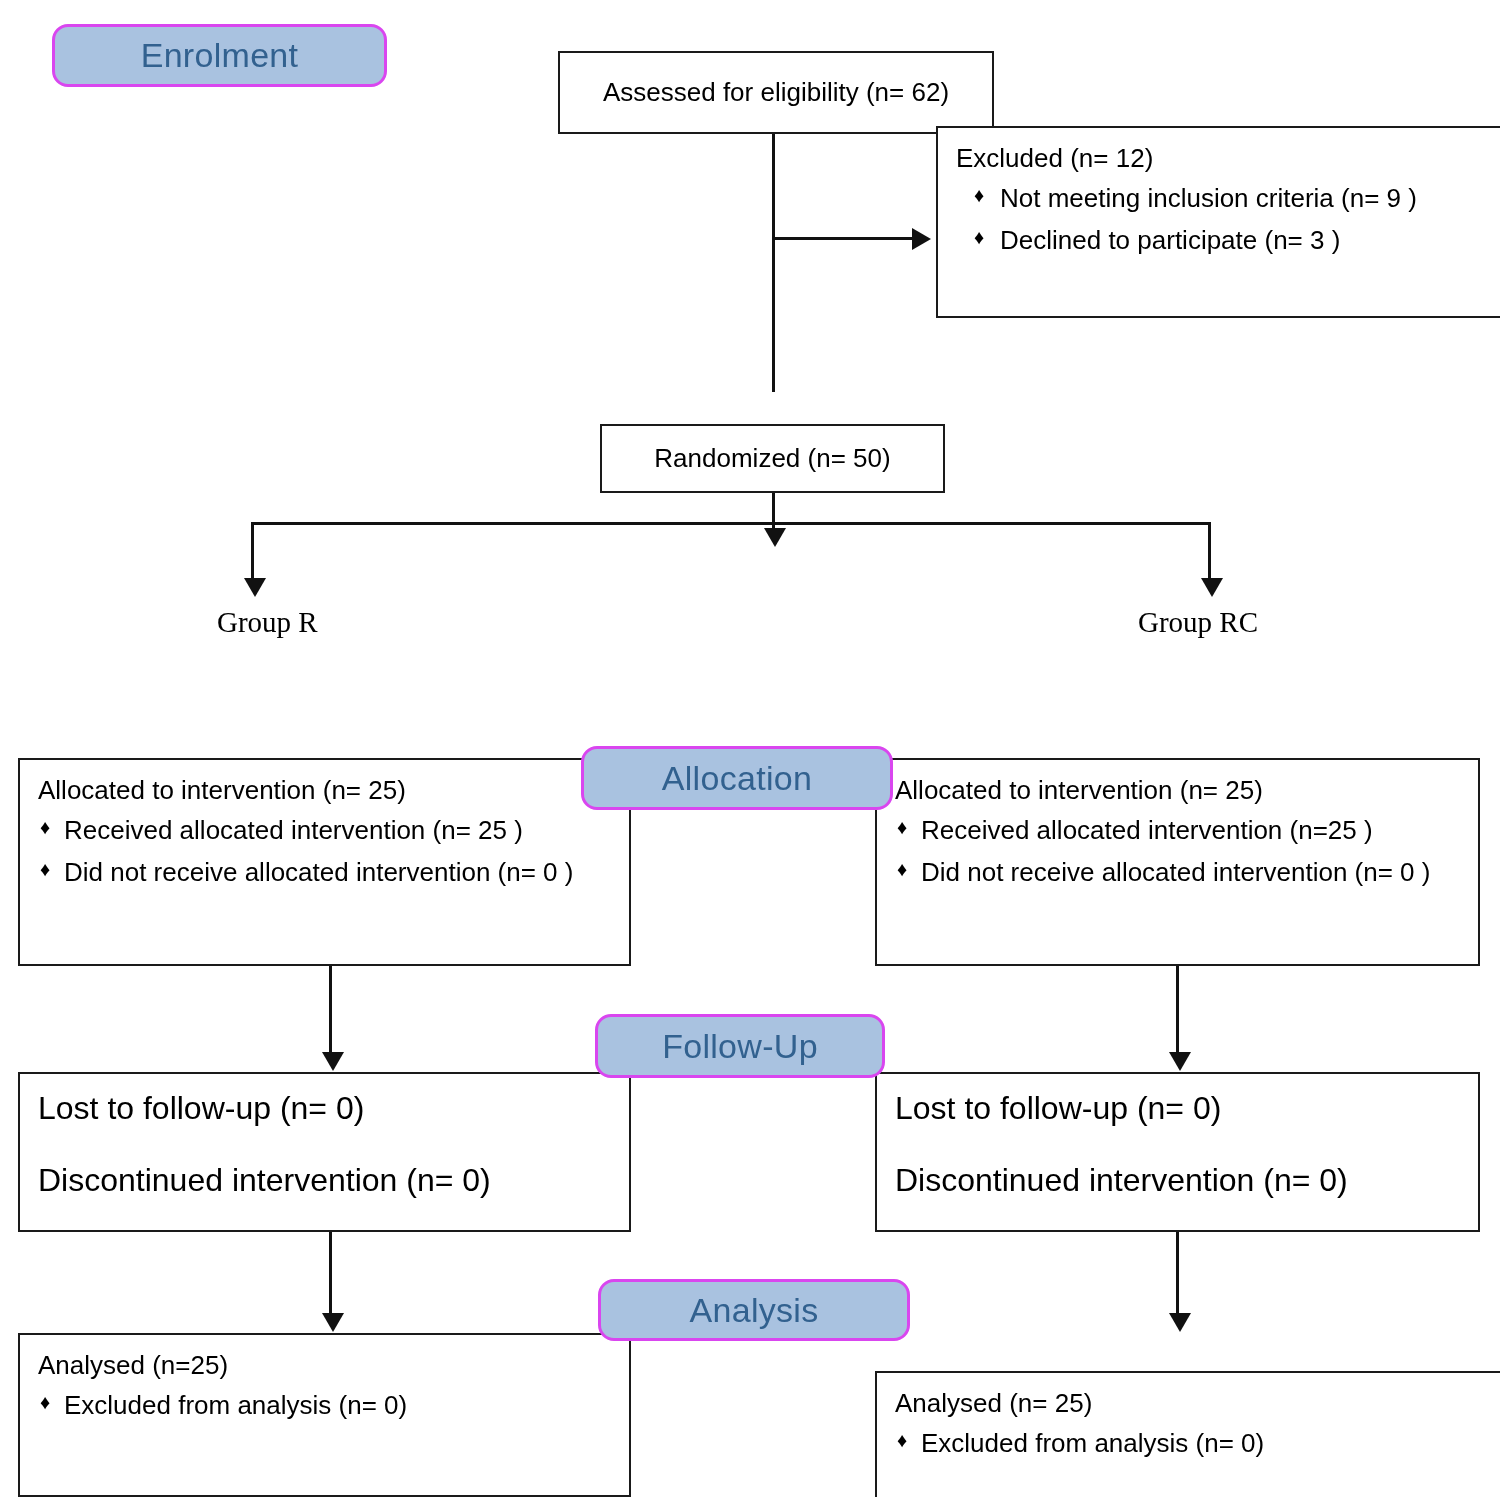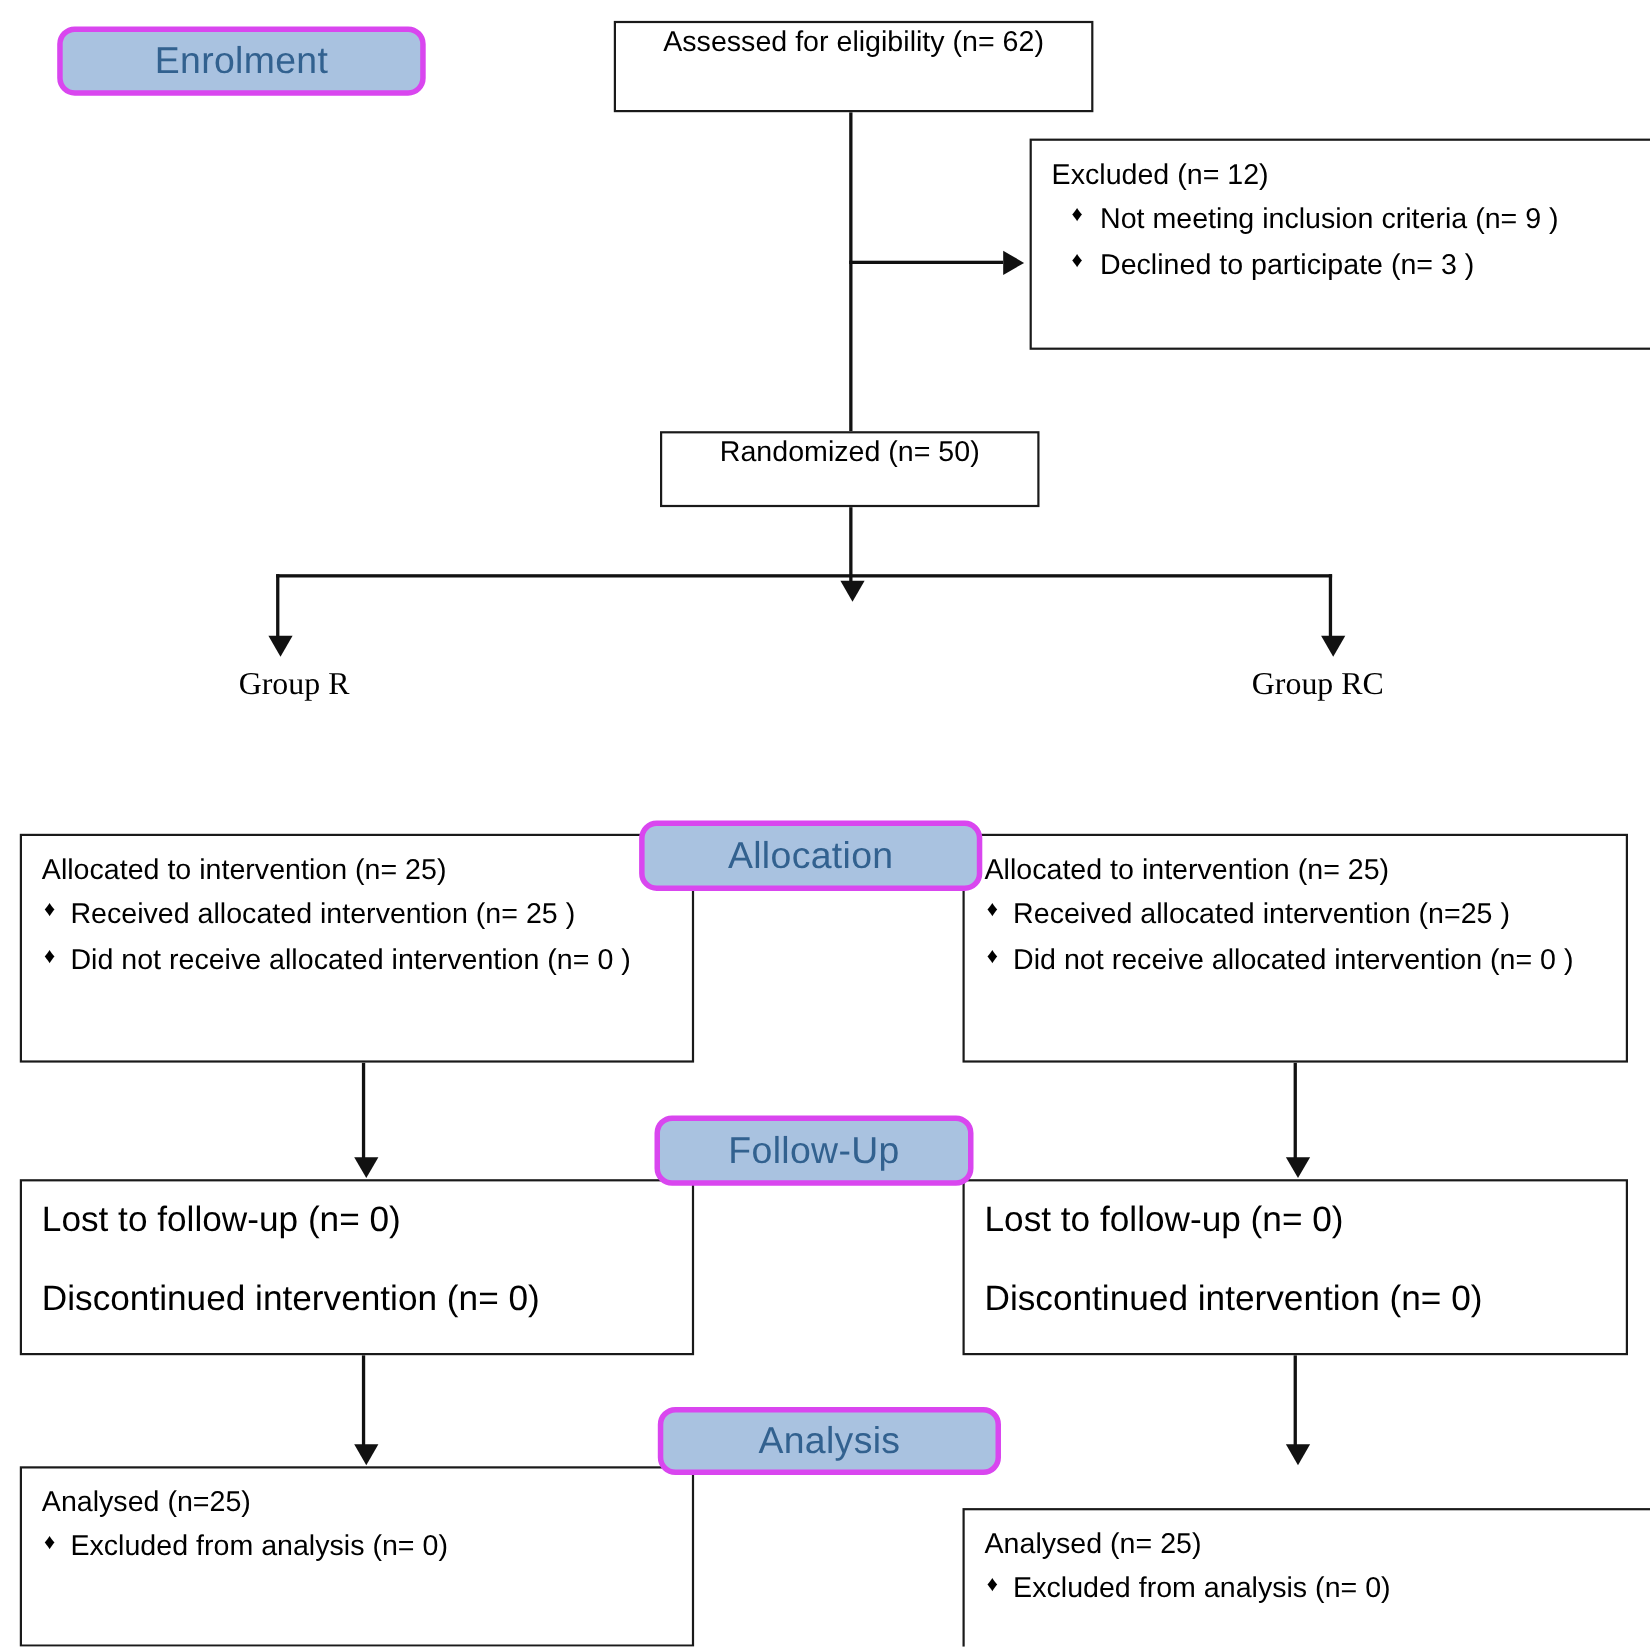--- a/index.html
+++ b/index.html
@@ -30,23 +30,24 @@
   .box .inner {
     padding: 14px 16px 10px 18px;
   }
   .box-title {
     font-size: 26px;
     line-height: 1.30;
     white-space: nowrap;
   }
   .box-center {
     display: flex;
-    align-items: flex-start;
+    align-items: center;
     justify-content: center;
     text-align: center;
+    margin-top: 32px;
   }
   ul.bullets {
     list-style: none;
     margin: 6px 0 0 0;
     padding: 0;
   }
   ul.bullets li {
     position: relative;
     font-size: 26px;
     line-height: 1.30;
@@ -68,21 +69,21 @@
     line-height: 1.30;
     white-space: nowrap;
   }
   .gap-line { margin-top: 30px; }
 
   
   .stage {
     position: absolute;
     box-sizing: border-box;
     background: #a9c2e0;
-    border: 5px solid #d946ef;
+    border: 3px solid #d946ef;
     border-radius: 16px;
     display: flex;
     align-items: center;
     justify-content: center;
     color: #32618f;
     font-size: 34px;
     letter-spacing: 0.3px;
     z-index: 20;
   }
 

